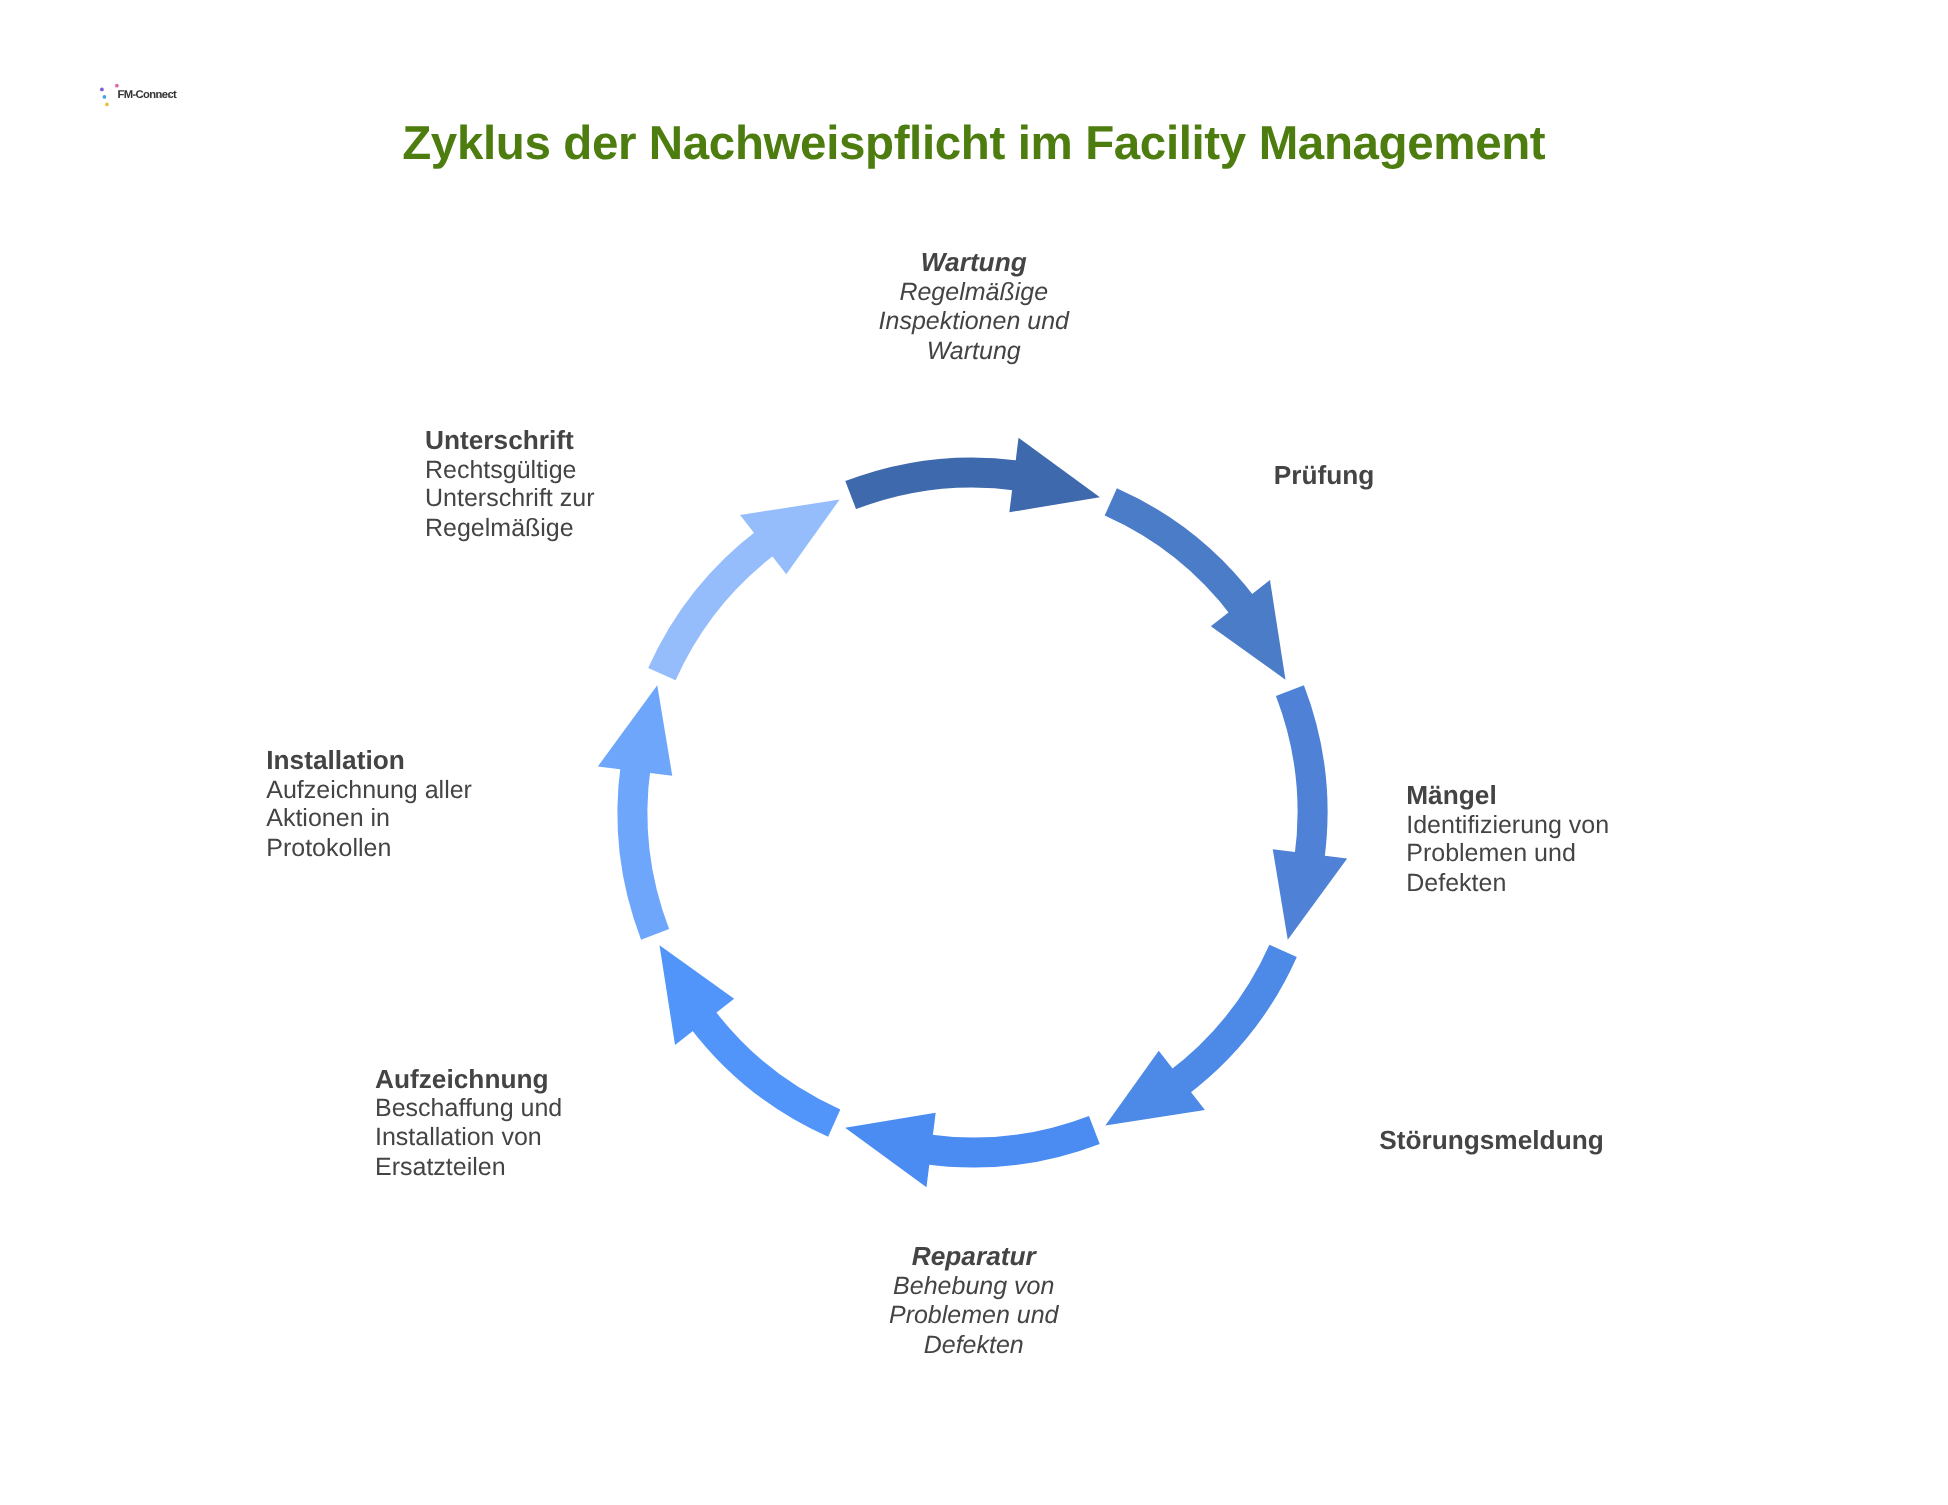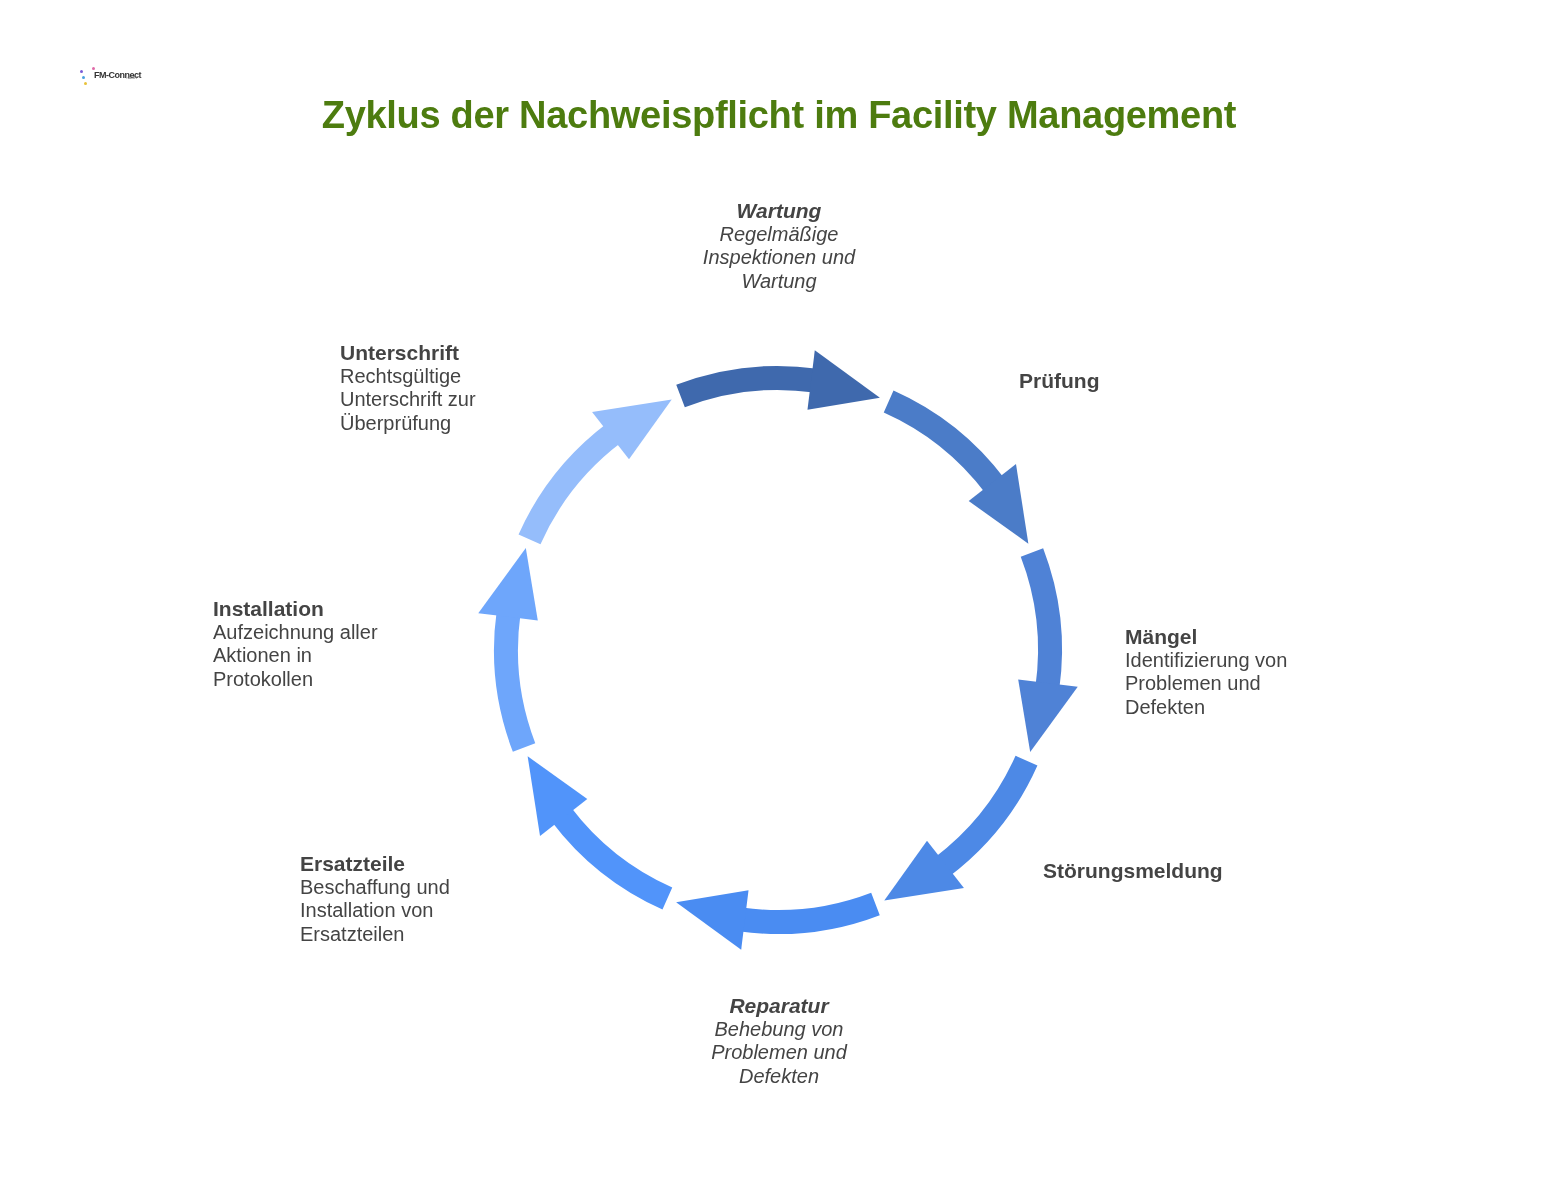--- a/index.html
+++ b/index.html
@@ -77,43 +77,43 @@
   <div class="head">Prüfung</div>
 </div>
 
 <div class="label left" style="left:1125px; top:597px; width:220px;">
   <div class="head">Mängel</div>
   <div class="desc">Identifizierung von
 Problemen und
 Defekten</div>
 </div>
 
-<div class="label left" style="left:1043px; top:831px; width:240px;">
+<div class="label left" style="left:1043px; top:873px; width:240px;text-align:right;">
   <div class="head">Störungsmeldung</div>
 </div>
 
 <div class="label center" style="left:670px; top:994px; width:218px;">
   <div class="head">Reparatur</div>
   <div class="desc">Behebung von
 Problemen und
 Defekten</div>
 </div>
 
 <div class="label right" style="left:300px; top:852px; width:216px;">
-  <div class="head">Ersatzteile</div>
+  <div class="head">Aufzeichnung</div>
   <div class="desc">Beschaffung und
 Installation von
 Ersatzteilen</div>
 </div>
 
 <div class="label right" style="left:213px; top:597px; width:220px;">
   <div class="head">Installation</div>
   <div class="desc">Aufzeichnung aller
 Aktionen in
 Protokollen</div>
 </div>
 
 <div class="label right" style="left:340px; top:341px; width:200px;">
   <div class="head">Unterschrift</div>
   <div class="desc">Rechtsgültige
 Unterschrift zur
-Überprüfung</div>
+Regelmäßige</div>
 </div>
 
 </body></html>

